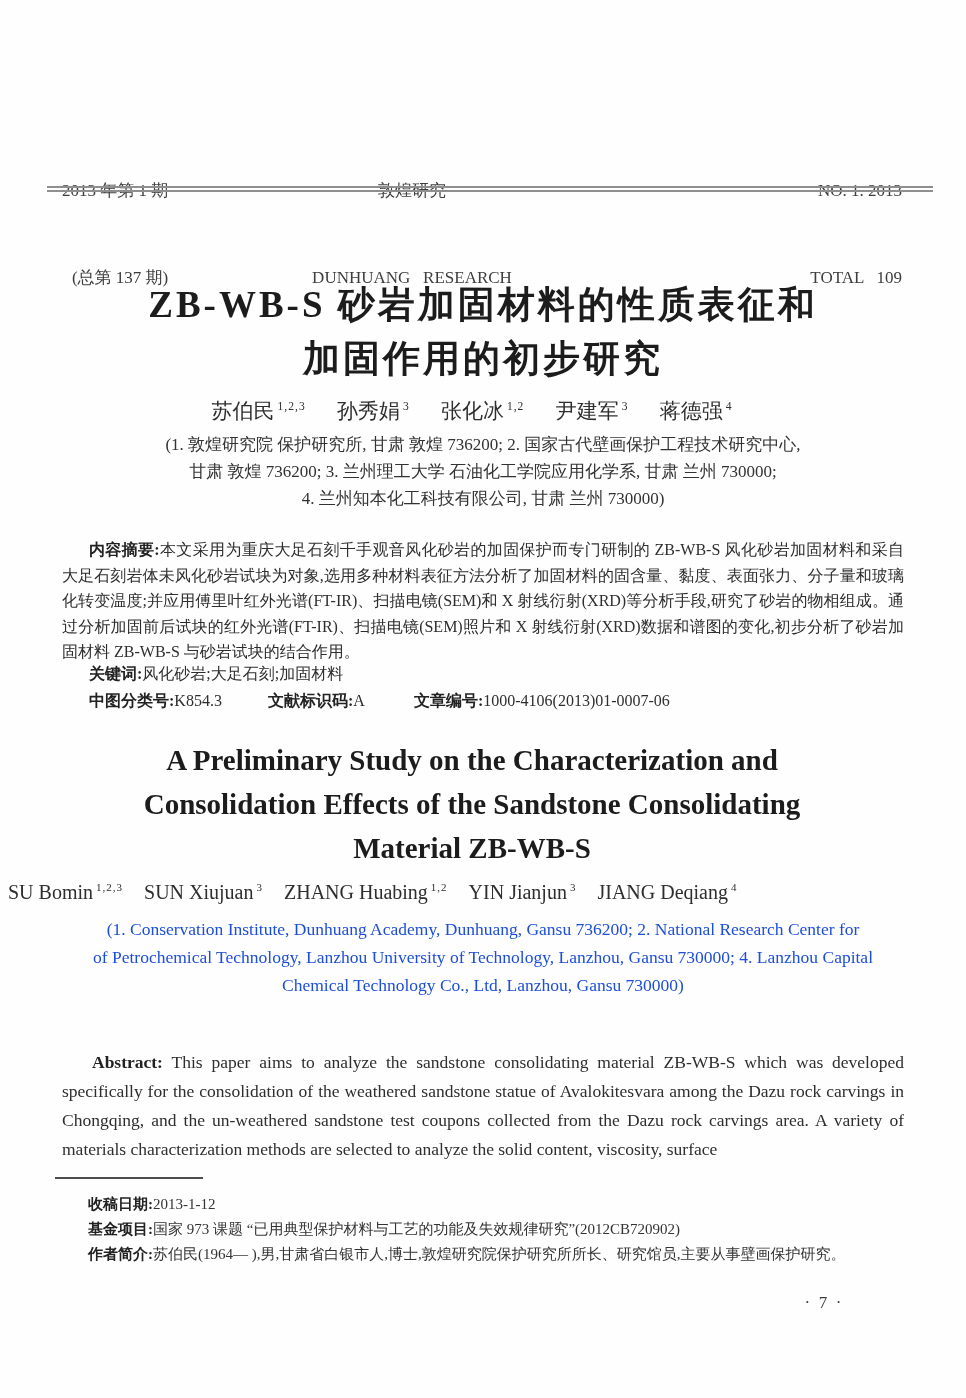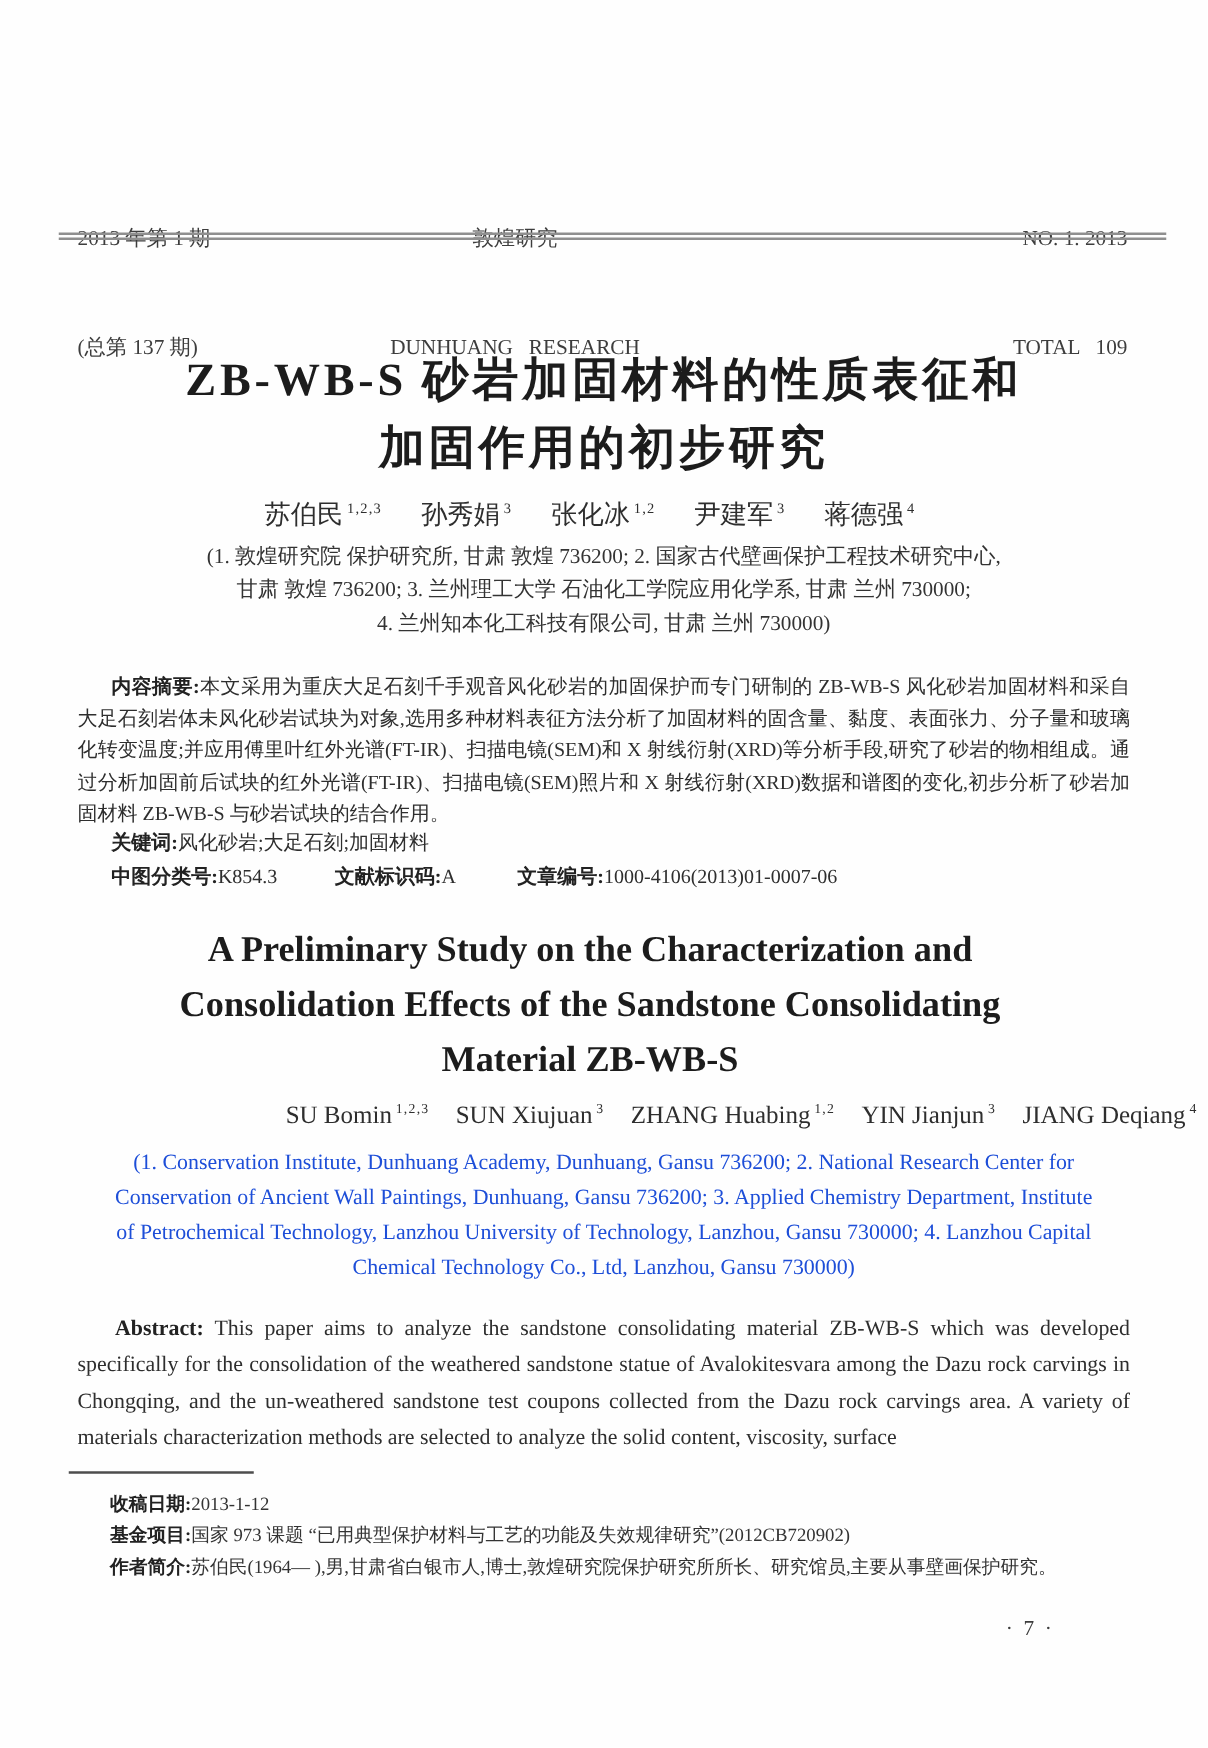--- a/index.html
+++ b/index.html
@@ -16,21 +16,21 @@
 
   
   .masthead-left, .masthead-center, .masthead-right {
     position: absolute;
     top: 118px;
     font-size: 17px;
     line-height: 29px;
     color: #3d3d3d;
     white-space: pre;
   }
-  .masthead-left  { left: 62px;  text-align: left; }
+  .masthead-left  { left: 62px;  text-align: right; }
   .masthead-center{ left: 0; width: 824px; text-align: center; }
   .masthead-right { right: 64px; text-align: right; }
 
   .double-rule {
     position: absolute;
     top: 186px; left: 47px; width: 886px; height: 2px;
     border-top: 2px solid #8f8f8f;
     border-bottom: 2px solid #8f8f8f;
   }
 
@@ -90,21 +90,21 @@
     position: absolute;
     top: 738px; left: 0; width: 944px;
     margin: 0;
     text-align: center;
     font-size: 29px; font-weight: bold; line-height: 44px;
     color: #1c1c1c;
   }
   .authors-en {
     position: absolute;
     top: 881px; left: 0; width: 966px;
-    text-align: right;
+    text-align: left;
     font-size: 20px; color: #2e2e2e;
   }
   .authors-en .author { margin: 0 8px; white-space: nowrap; }
 
   .affils-en {
     position: absolute;
     top: 915px; left: 0; width: 966px;
     text-align: center;
     font-size: 17.5px; line-height: 28px; color: #1d4ed8;
   }
@@ -209,21 +209,20 @@
   <div class="authors-en">
     <span class="author"><span>SU Bomin</span><sup>1,2,3</sup></span>
     <span class="author"><span>SUN Xiujuan</span><sup>3</sup></span>
     <span class="author"><span>ZHANG Huabing</span><sup>1,2</sup></span>
     <span class="author"><span>YIN Jianjun</span><sup>3</sup></span>
     <span class="author"><span>JIANG Deqiang</span><sup>4</sup></span>
   </div>
 
   <div class="affils-en">
     <div>(1. Conservation Institute, Dunhuang Academy, Dunhuang, Gansu 736200; 2. National Research Center for</div>
-    <div>Conservation of Ancient Wall Paintings, Dunhuang, Gansu 736200; 3. Applied Chemistry Department, Institute</div>
     <div>of Petrochemical Technology, Lanzhou University of Technology, Lanzhou, Gansu 730000; 4. Lanzhou Capital</div>
     <div>Chemical Technology Co., Ltd, Lanzhou, Gansu 730000)</div>
   </div>
 
   <div class="abs-en">
     <p><span class="lbl">Abstract:</span><span> This paper aims to analyze the sandstone consolidating material ZB-WB-S which was developed specifically for the consolidation of the weathered sandstone statue of Avalokitesvara among the Dazu rock carvings in Chongqing, and the un-weathered sandstone test coupons collected from the Dazu rock carvings area. A variety of materials characterization methods are selected to analyze the solid content, viscosity, surface</span></p>
   </div>
 
   <div class="footnote-rule"></div>
   <div class="footnotes">

